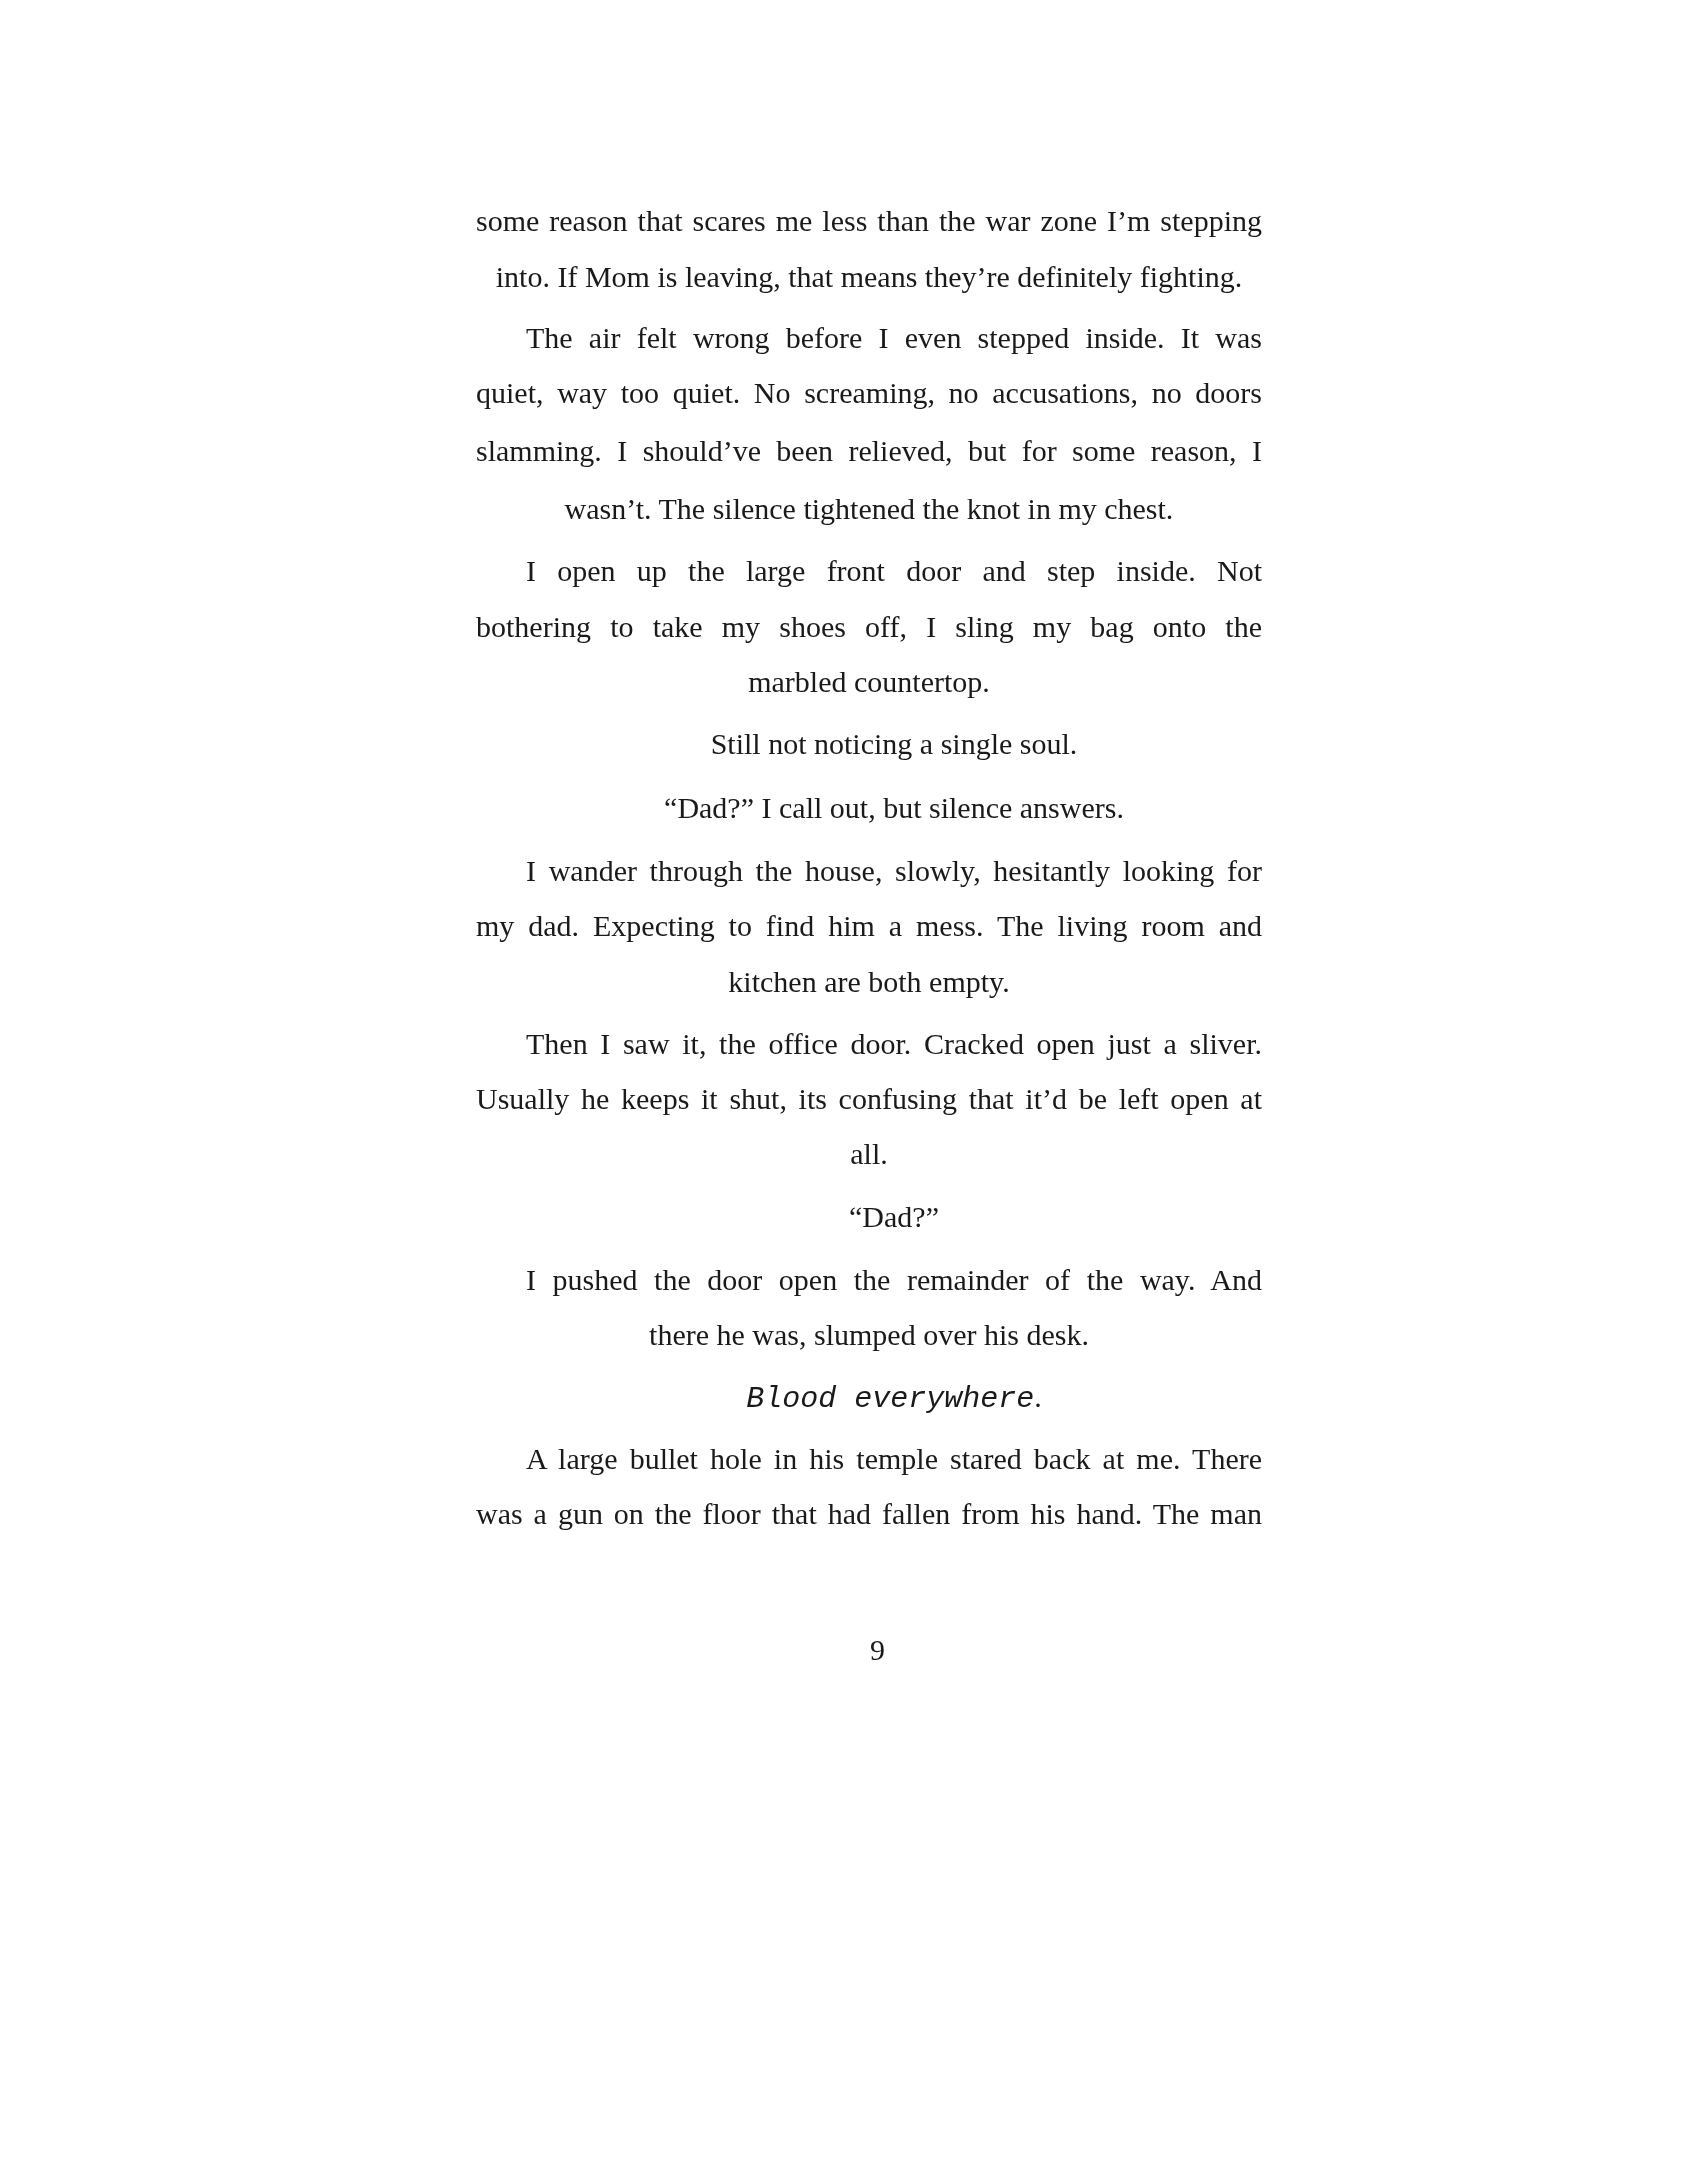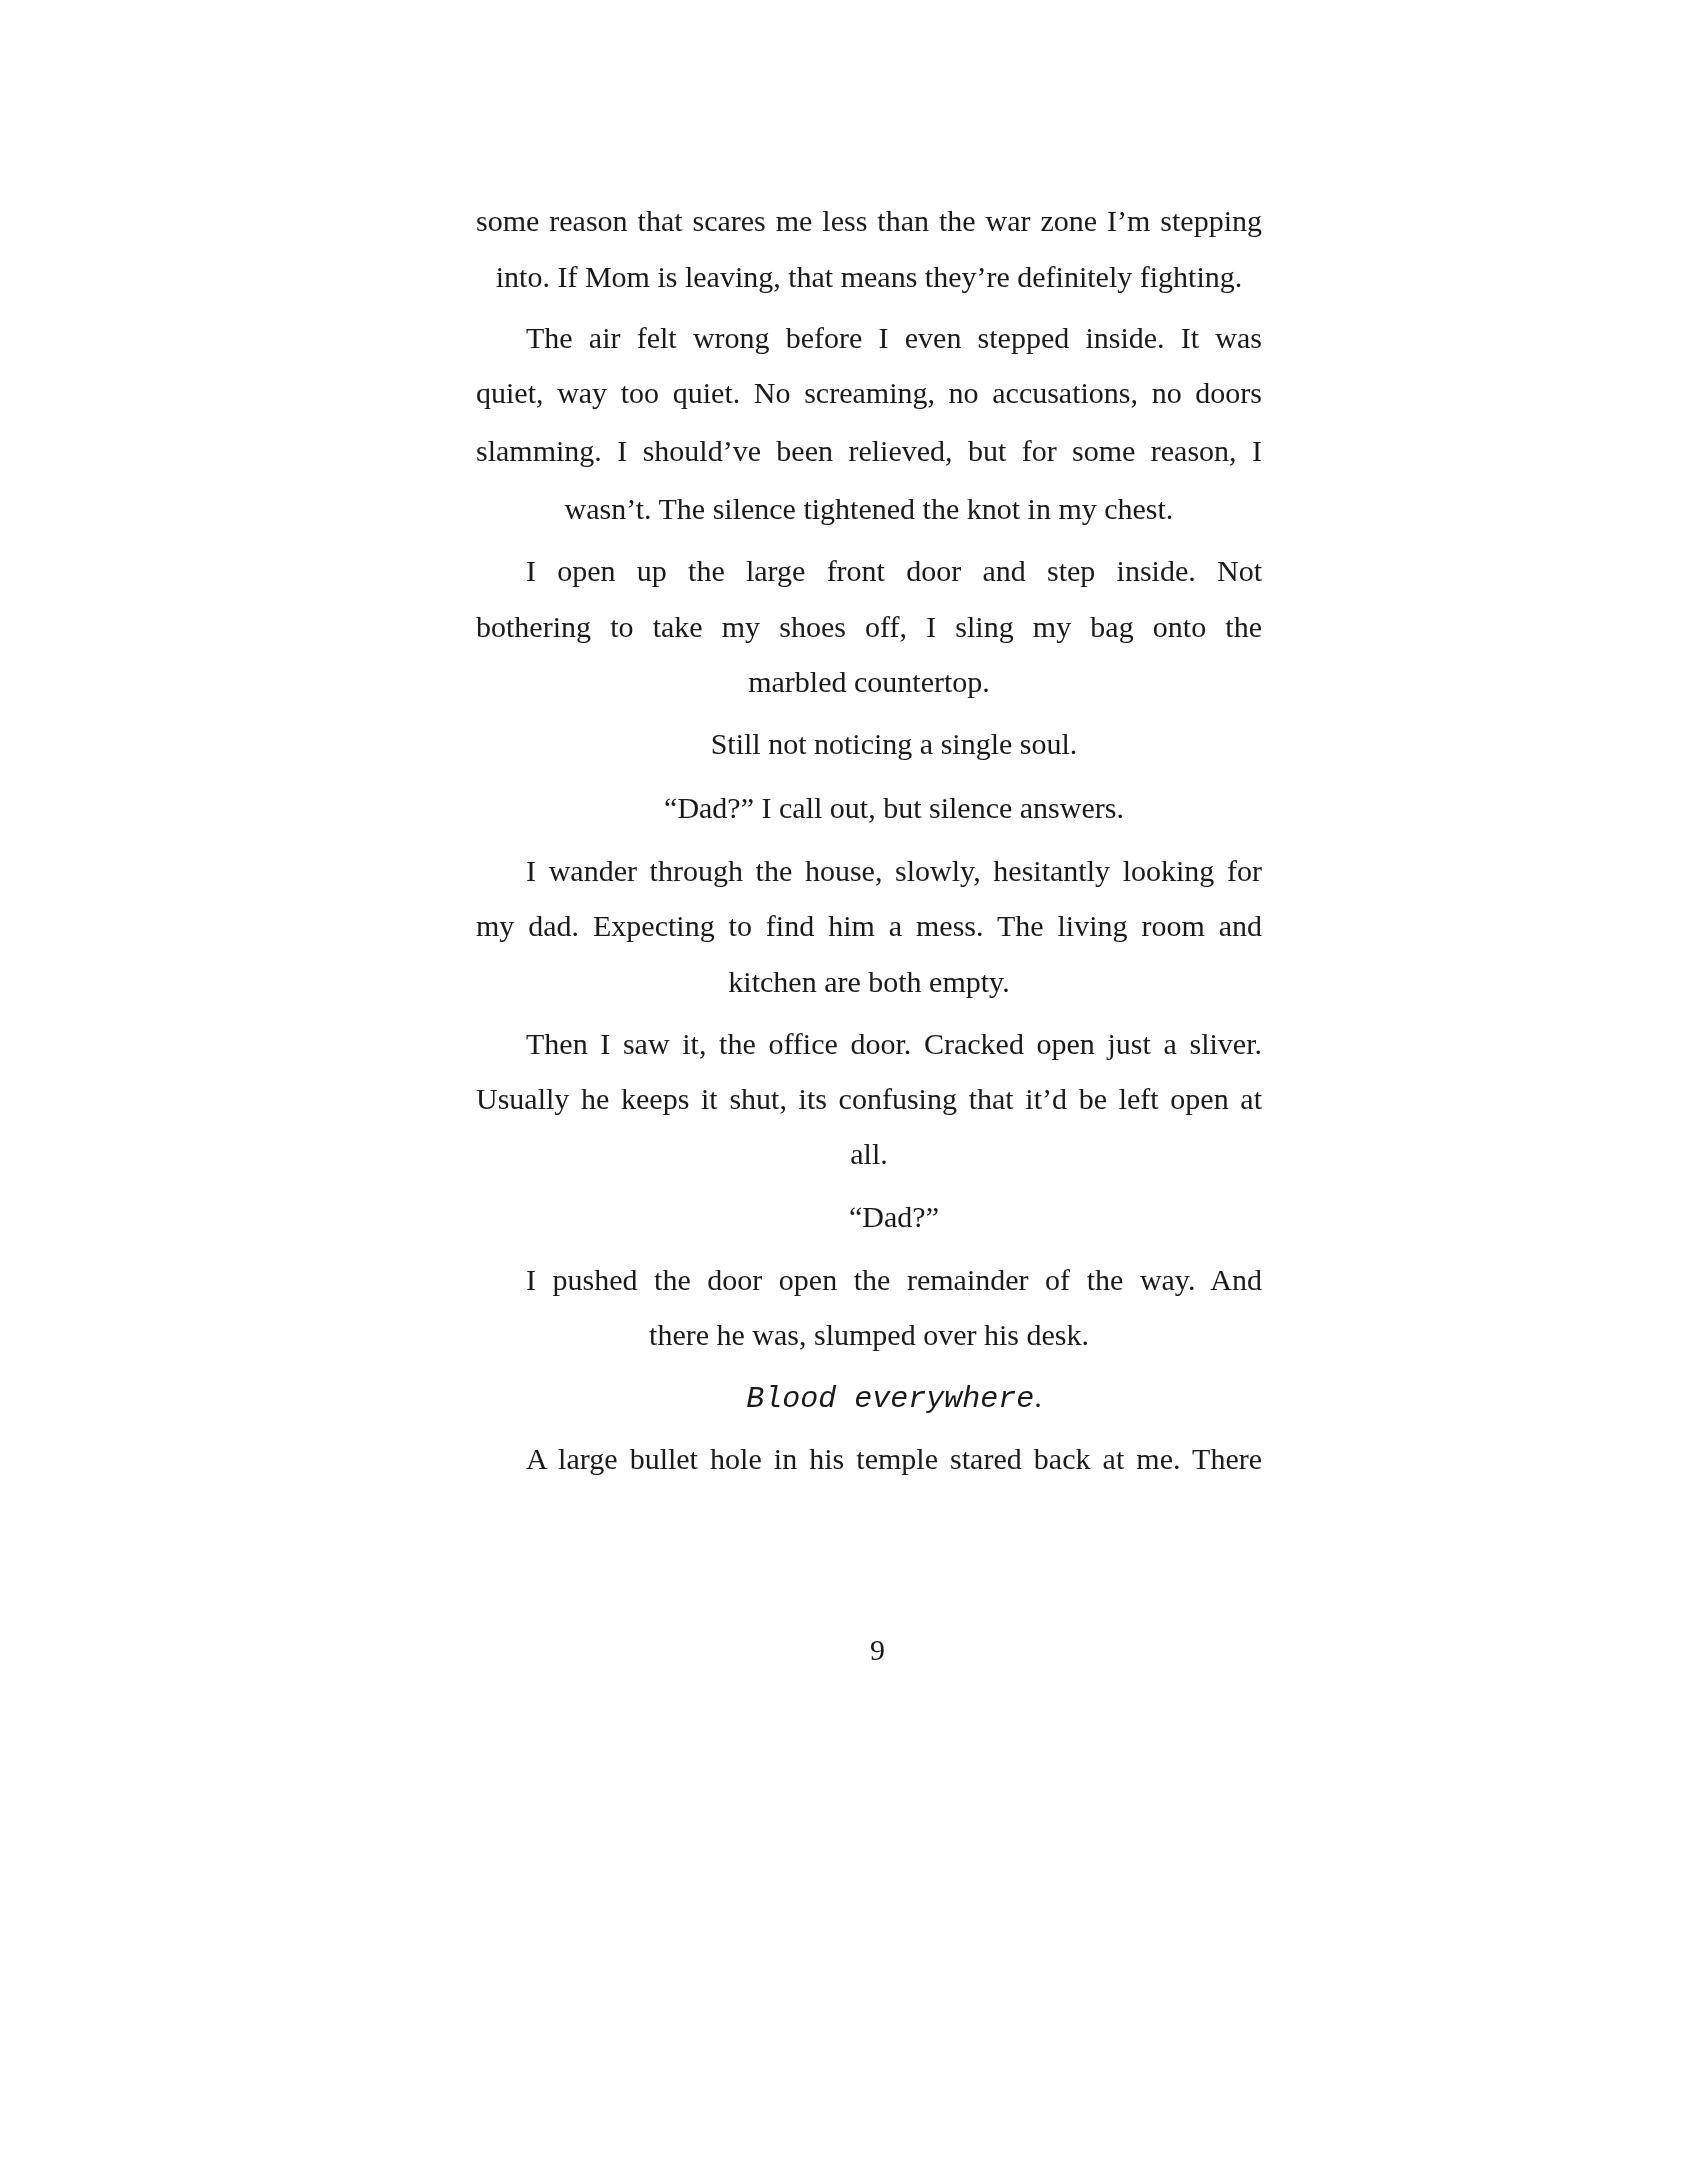--- a/index.html
+++ b/index.html
@@ -60,16 +60,17 @@
   <div class="line" style="top:1122px">all.</div>
 
   <div class="line indent" style="top:1185px">“Dad?”</div>
 
   <div class="line full indent" style="top:1248px; word-spacing:0;">I pushed the door open the remainder of the way.  And</div>
   <div class="line" style="top:1303px">there he was, slumped over his desk.</div>
 
   <div class="line indent" style="top:1365px"><em>Blood everywhere</em><span>.</span></div>
 
   <div class="line full indent" style="top:1427px">A large bullet hole in his temple stared back at me. There</div>
+  <div class="line full" style="top:1482px">was a gun on the floor that had fallen from his hand. The man</div>
 
   <div class="page-number">9</div>
 </div>
 
 
 </body></html>

